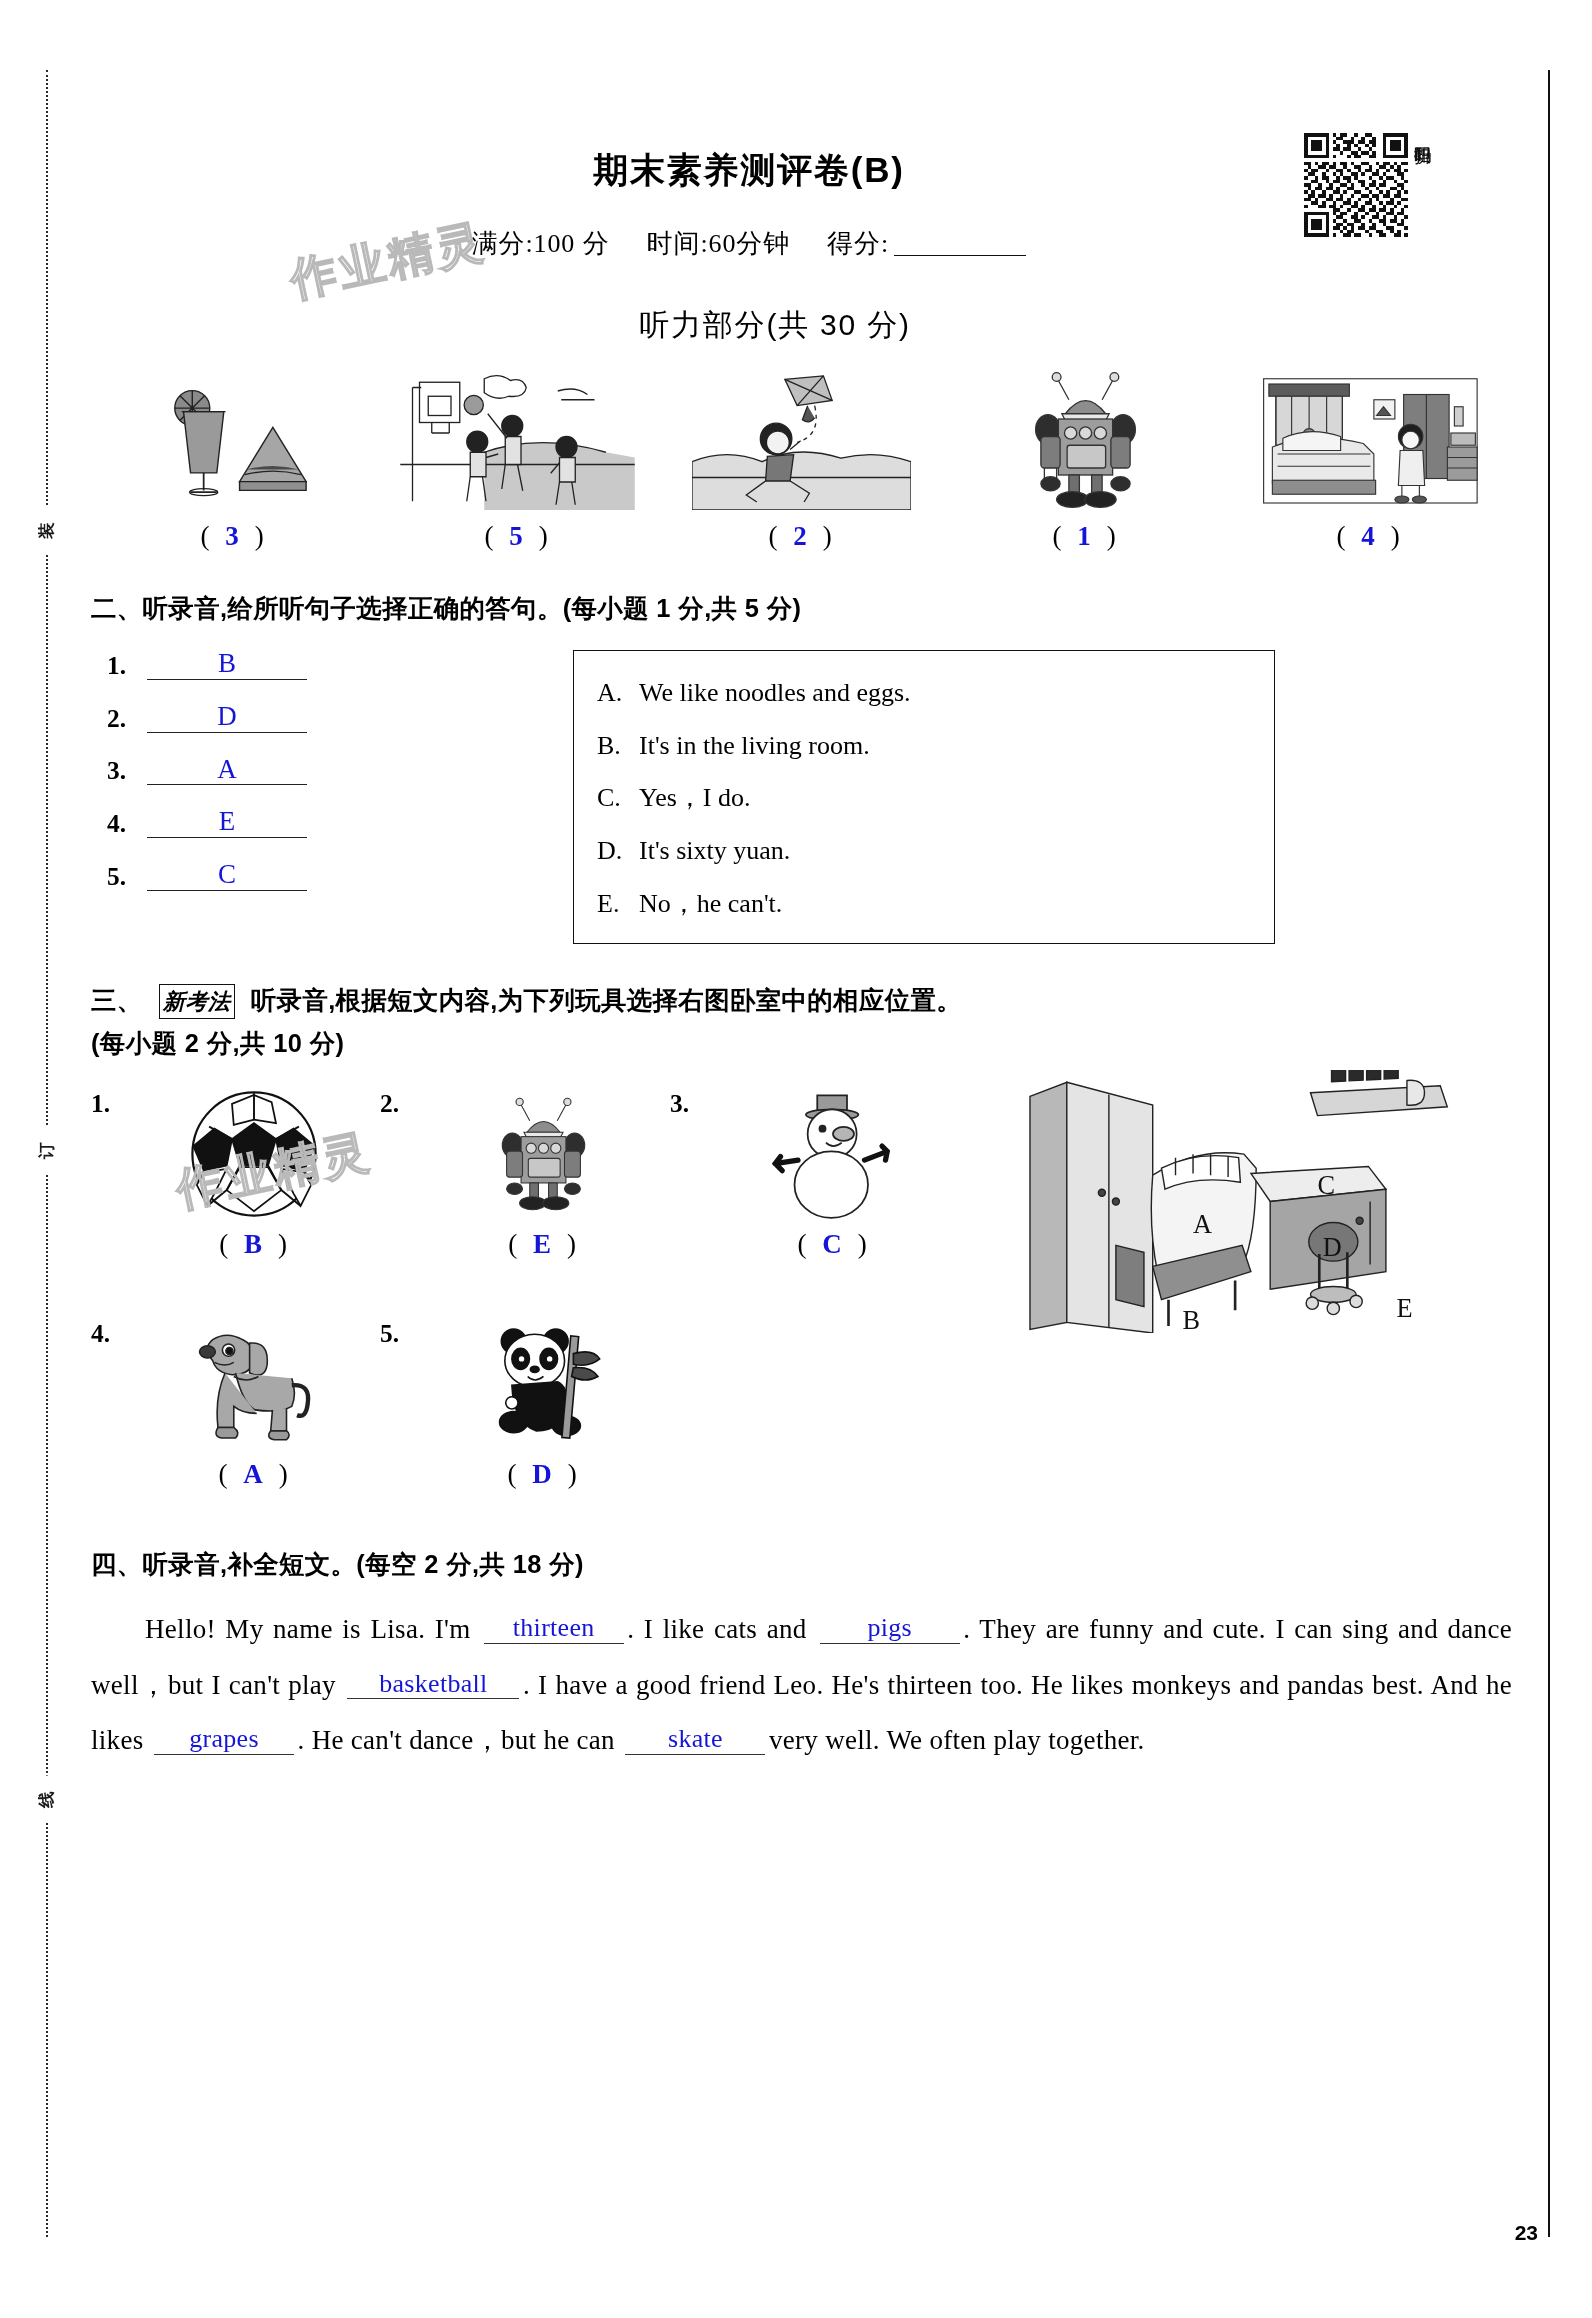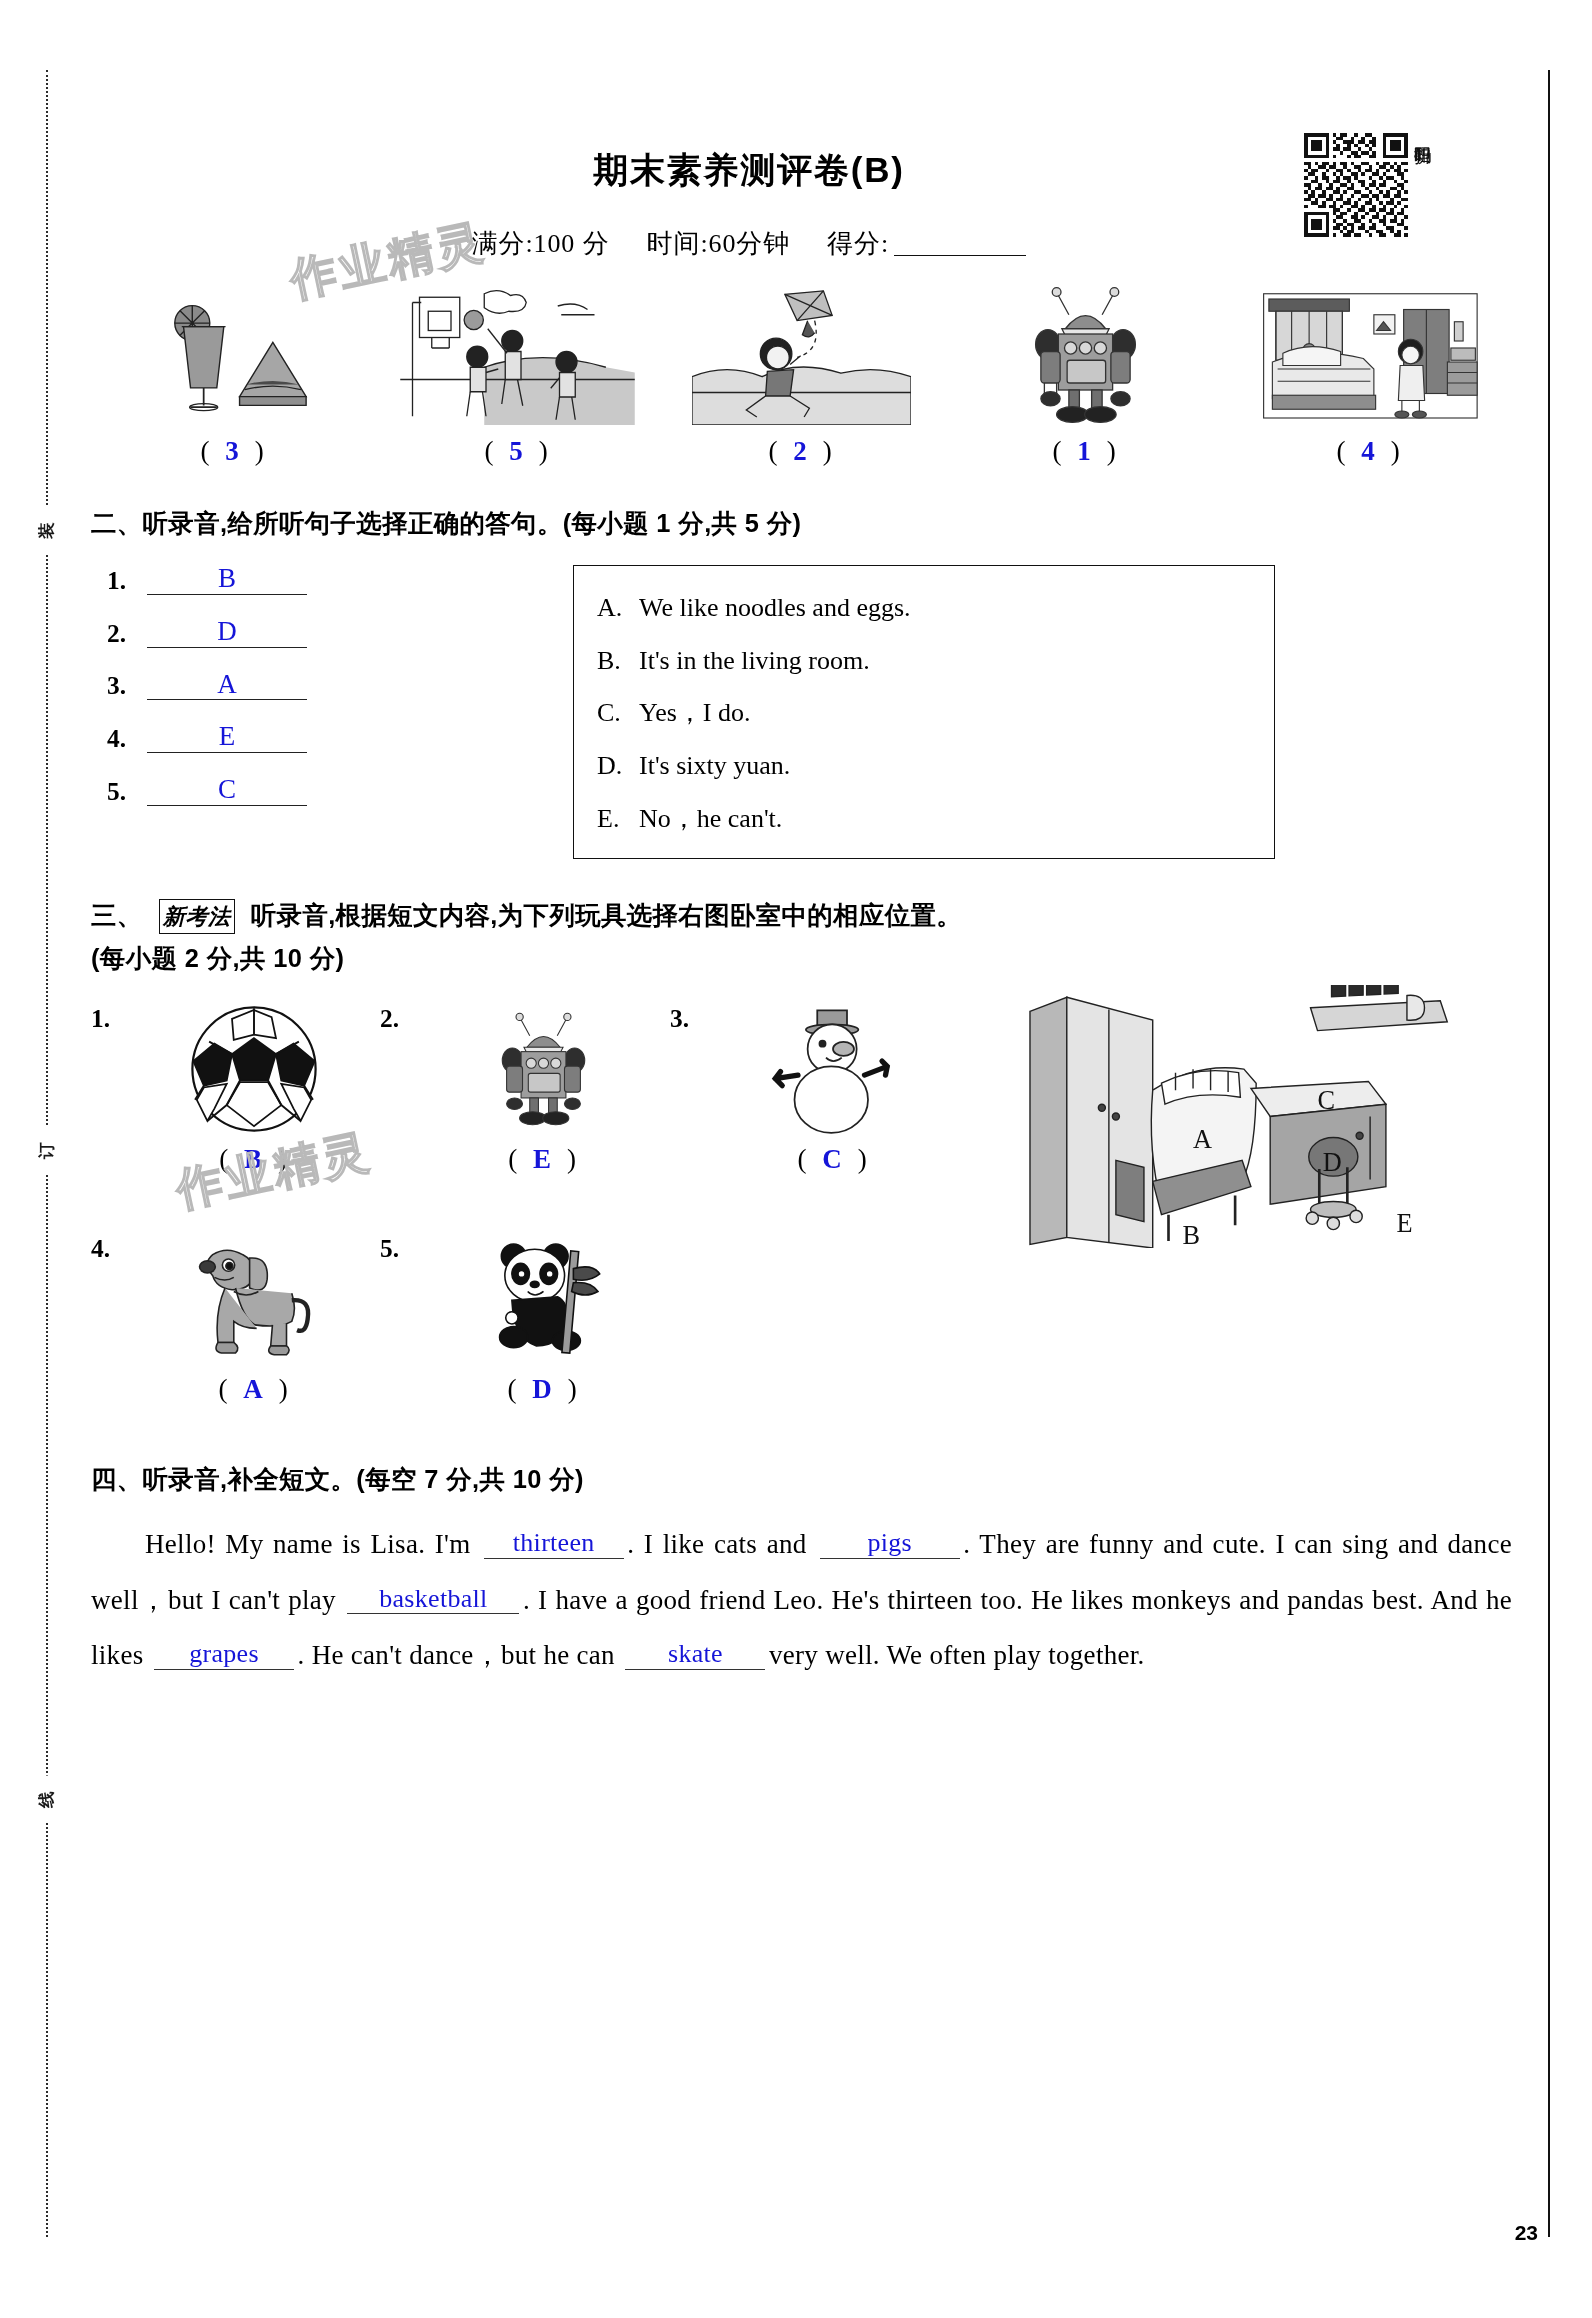--- a/index.html
+++ b/index.html
@@ -438,20 +438,21 @@
     <div class="title">期末素养测评卷(B)</div>
 
     <div class="meta">
       <span>满分:100 分</span>
       &nbsp;&nbsp;&nbsp;
       <span>时间:60分钟</span>
       &nbsp;&nbsp;&nbsp;
       <span>得分:</span><span class="blank"></span>
     </div>
 
+    <div class="section-title">听力部分(共 30 分)</div>
 
 
     <div class="picrow">
 
       <div class="piccell">
         <div class="picbox">
           <svg width="162" height="132" viewBox="0 0 185 150">
             <g stroke="#222" fill="none" stroke-width="1.6">
               <circle cx="46" cy="34" r="20" fill="#8a8a8a"></circle>
               <path d="M46 14 L46 54 M26 34 L66 34 M32 20 L60 48 M60 20 L32 48"></path>
@@ -817,21 +818,21 @@
             <text x="196" y="186">A</text>
             <text x="184" y="296">B</text>
             <text x="338" y="142">C</text>
             <text x="344" y="212">D</text>
             <text x="428" y="282">E</text>
           </g>
         </svg>
       </div>
     </div>
 
-    <div class="qhead" style="margin-top:47px;">四、听录音,补全短文。(每空 7 分,共 10 分)</div>
+    <div class="qhead" style="margin-top:47px;">四、听录音,补全短文。(每空 2 分,共 18 分)</div>
 
     <div class="passage">
       <span class="indent"></span><span>Hello! My name is Lisa. I'm</span>
       <span class="fillblank">thirteen</span><span>. I like cats and</span>
       <span class="fillblank">pigs</span><span>. They are funny and cute. I can sing and dance well，but I can't play</span>
       <span class="fillblank fb-wide">basketball</span><span>. I have a good friend Leo. He's thirteen too. He likes monkeys and pandas best. And he likes</span>
       <span class="fillblank">grapes</span><span>. He can't dance，but he can</span>
       <span class="fillblank">skate</span><span>very well. We often play together.</span>
     </div>
 

